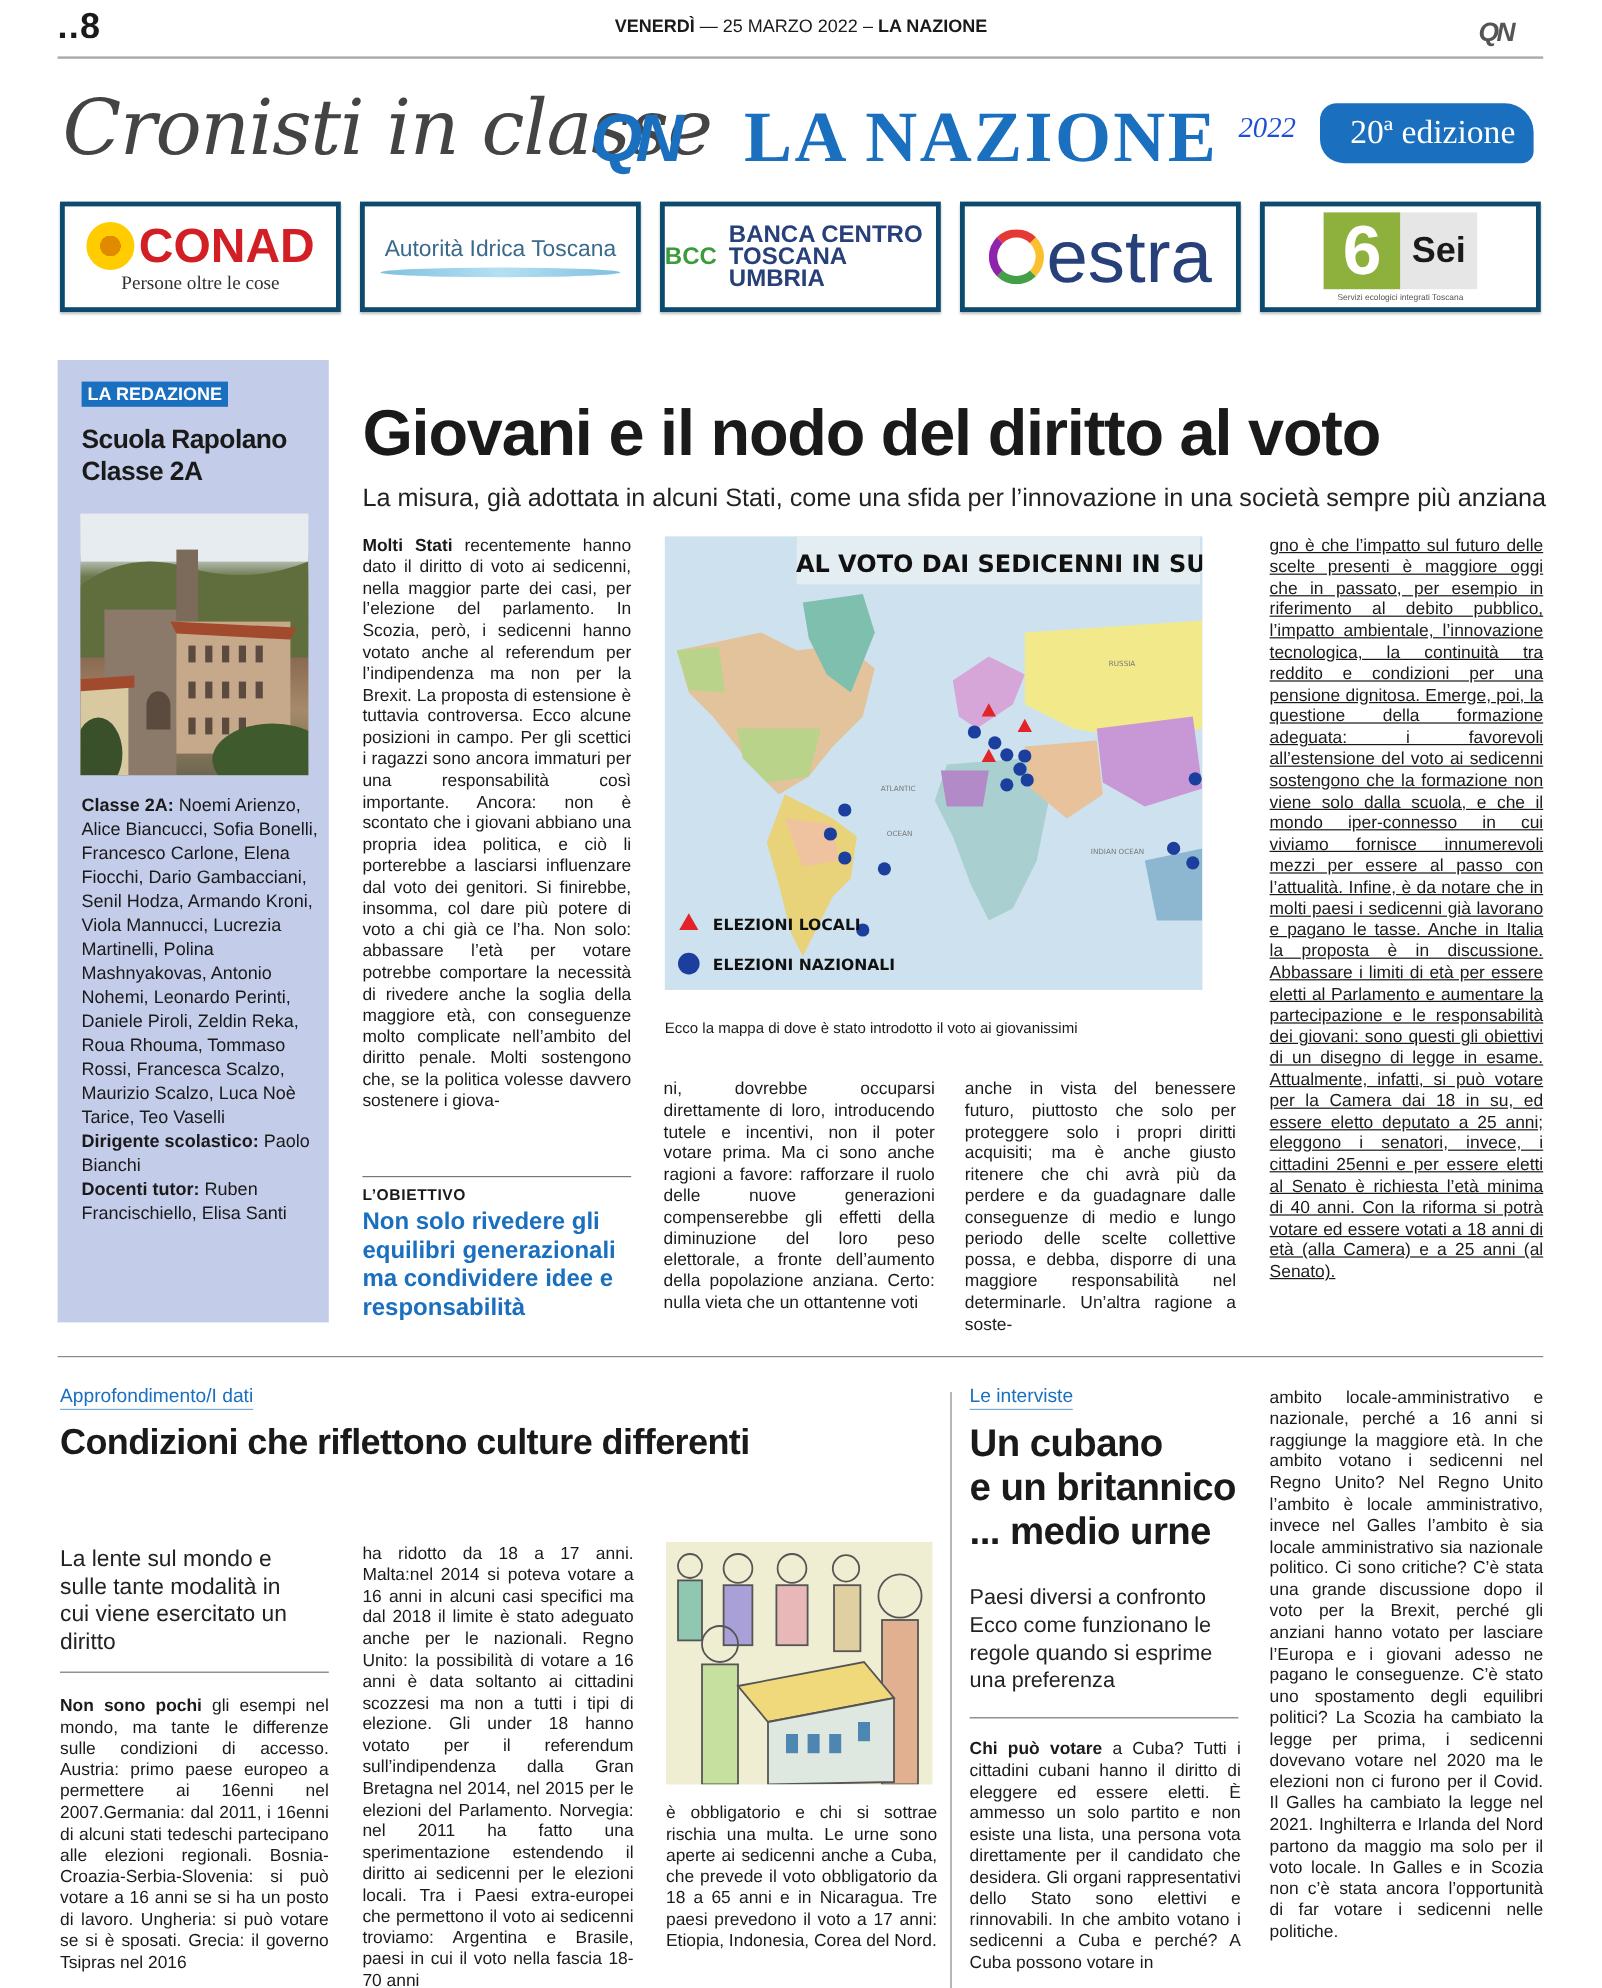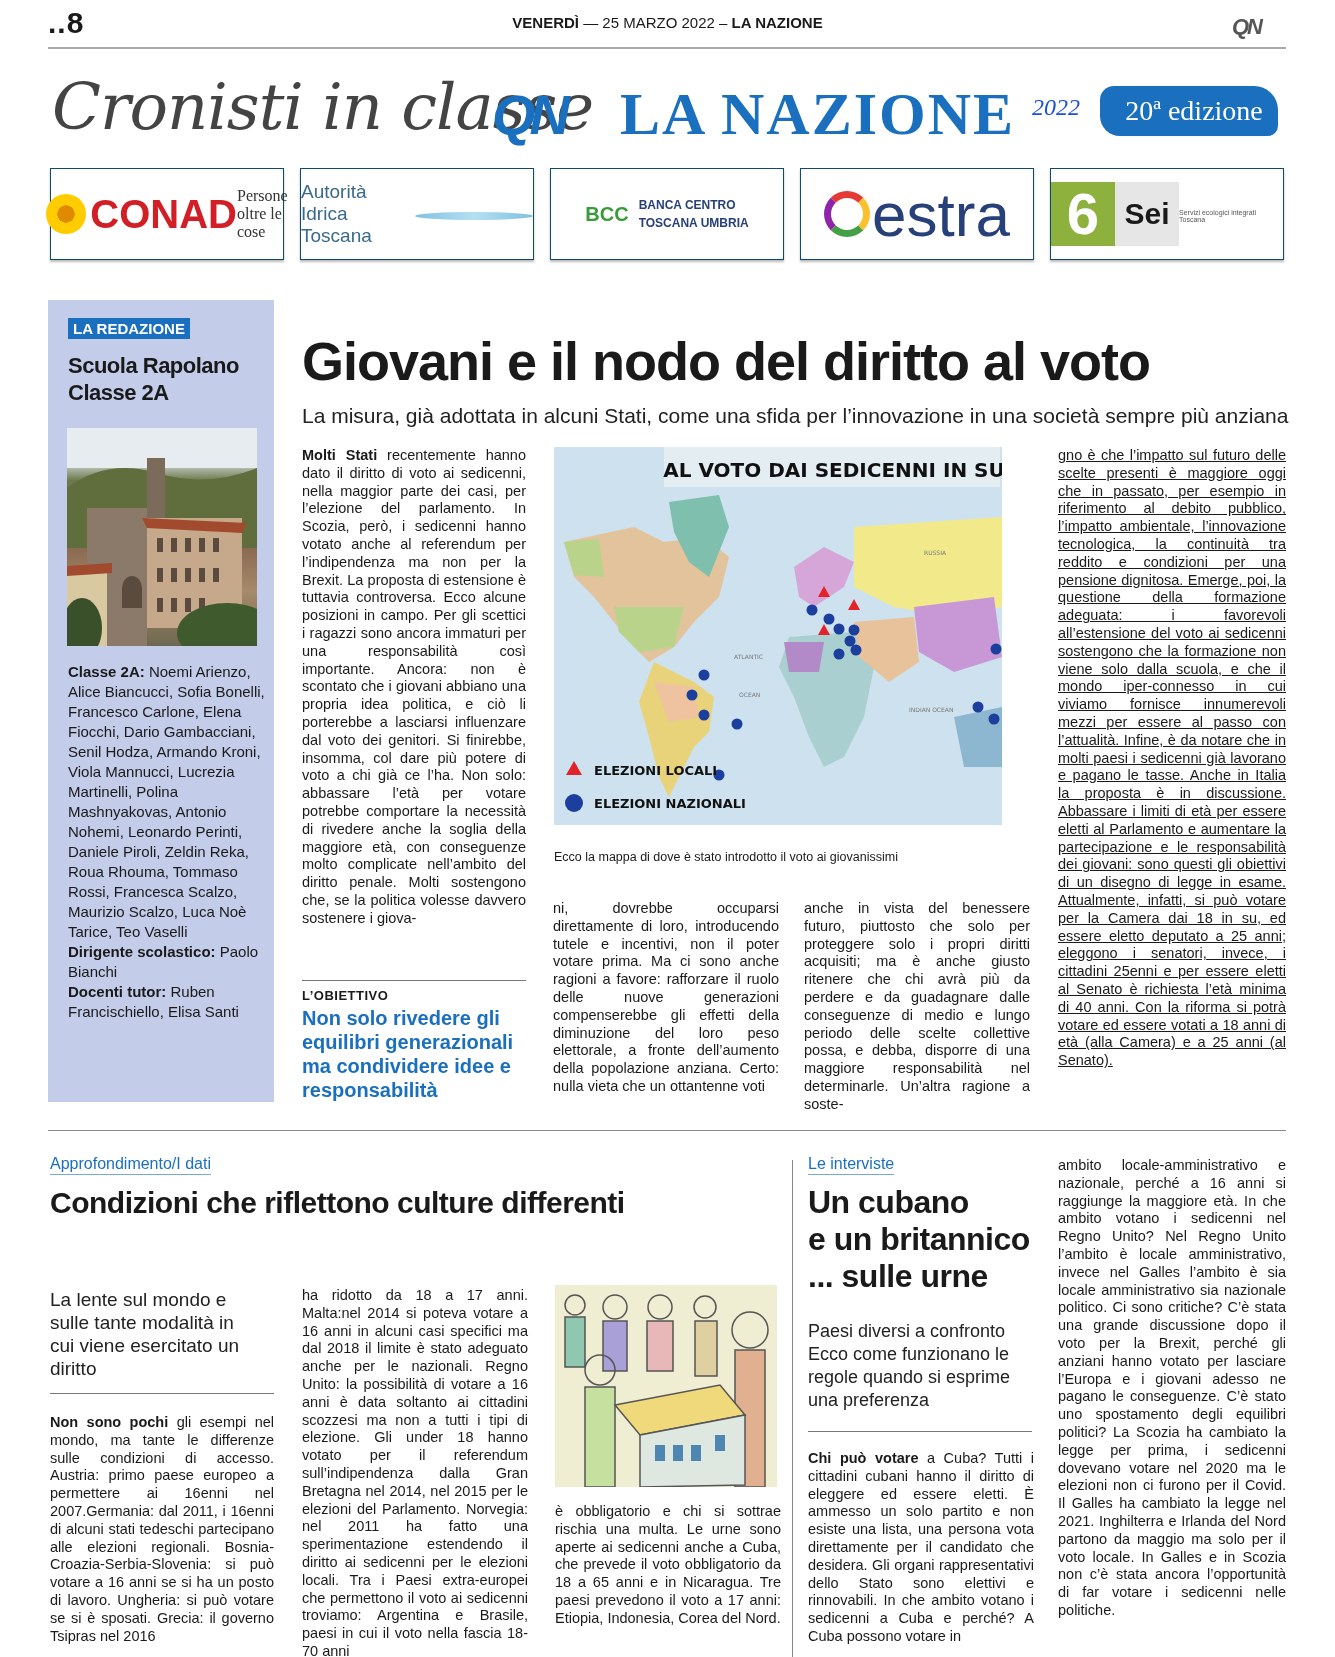--- a/index.html
+++ b/index.html
@@ -15,30 +15,30 @@
   .top-rule { left: 48px; top: 47px; width: 1238px; height: 2px; background: #aaa; }
 
   
   .cronisti { left: 52px; top: 70px; font-family: "DejaVu Serif", serif; font-size: 64px; color: #444; font-style: italic; letter-spacing: -1px; }
   .qn-big { left: 492px; top: 82px; font-size: 56px; font-weight: bold; font-style: italic; color: #1a6fbe; letter-spacing: -6px; }
   .lanazione { left: 620px; top: 80px; font-family: "Liberation Serif", serif; font-size: 60px; font-weight: bold; color: #1a6fbe; letter-spacing: 2px; }
   .year { left: 1032px; top: 94px; font-family: "Liberation Serif", serif; font-size: 24px; color: #1d4ed8; font-style: italic; }
   .edition { left: 1100px; top: 86px; width: 178px; height: 50px; background: #1a6fbe; color: #fff; border-radius: 14px 24px 10px 20px; font-family: "Liberation Serif", serif; font-size: 28px; text-align: center; line-height: 50px; padding-left: 10px; }
 
   
-  .sponsor { top: 168px; width: 234px; height: 92px; border: 1px solid #0c4a6e; box-shadow: 0 2px 2px #bbb; background: #fff; display: flex; align-items: center; justify-content: center; flex-direction: row; }
+  .sponsor { top: 168px; width: 234px; height: 92px; border: 4px solid #0c4a6e; box-shadow: 0 2px 2px #bbb; background: #fff; display: flex; align-items: center; justify-content: center; flex-direction: column; }
   .sp1 { left: 50px; } .sp2 { left: 300px; } .sp3 { left: 550px; } .sp4 { left: 800px; } .sp5 { left: 1050px; }
   .conad-main { font-size: 40px; font-weight: bold; color: #d21f26; display:flex; align-items:center; gap:4px; }
   .conad-flower { width: 40px; height: 40px; border-radius: 50%; background: radial-gradient(circle, #e08a00 0 30%, #ffcc00 31% 100%); display: inline-block; }
   .conad-sub { font-family: "Liberation Serif", serif; font-size: 16px; color: #333; }
   .ait { font-size: 19px; color: #3a6a8c; }
   .ait-wave { width: 200px; height: 8px; margin-top: 4px; border-radius: 50%; background: linear-gradient(90deg, #7fc0e0, #b5e0f2, #7fc0e0); }
   .bcc { display:flex; align-items:center; gap: 10px; }
   .bcc-mark { color: #3a9b3a; font-size: 20px; font-weight: bold; }
-  .bcc-name { color: #27407a; font-size: 12px; font-weight: bold; line-height: 18px; }
+  .bcc-name { color: #27407a; font-size: 20px; font-weight: bold; line-height: 18px; }
   .estra { font-size: 62px; color: #27407a; display:flex; align-items:center; gap: 2px; }
   .estra-ring { width: 46px; height: 46px; border-radius: 50%; border: 7px solid; border-color: #e53935 #fbc02d #43a047 #8e24aa; display:inline-block; }
   .sei-box { display:flex; align-items:center; }
   .sei-six { width: 64px; height: 64px; background: #8db13c; color:#fff; font-size: 58px; font-weight:bold; text-align:center; line-height:64px; }
   .sei-text { width: 64px; height: 64px; background: #e6e6e6; font-size: 30px; font-weight: bold; text-align:center; line-height:64px; }
   .sei-sub { font-size: 7px; color: #555; margin-top: 4px; }
 
   
   .sidebar { left: 48px; top: 300px; width: 226px; height: 802px; background: #c3cce9; }
   .redazione-tag { left: 68px; top: 318px; background: #1a6fbe; color: #fff; font-weight: bold; font-size: 15px; padding: 2px 5px; }
@@ -290,20 +290,20 @@
     </g>
   </svg>
 </div>
 <div class="abs body-col b-col3">è obbligatorio e chi si sottrae rischia una multa. Le urne sono aperte ai sedicenni anche a Cuba, che prevede il voto obbligatorio da 18 a 65 anni e in Nicaragua. Tre paesi prevedono il voto a 17 anni: Etiopia, Indonesia, Corea del Nord.</div>
 
 <div class="abs vrule"></div>
 <a class="abs kicker-link k2">Le interviste</a>
 <div class="abs h3">
   <div>Un cubano</div>
   <div>e un britannico</div>
-  <div>... sulle urne</div>
+  <div>... medio urne</div>
 </div>
 <div class="abs lead2" style="width:215px">Paesi diversi a confronto Ecco come funzionano le regole quando si esprime una preferenza</div>
 <div class="abs lead-rule2"></div>
 <div class="abs body-col b-col4">
   <b>Chi può votare</b><span> a Cuba? Tutti i cittadini cubani hanno il diritto di eleggere ed essere eletti. È ammesso un solo partito e non esiste una lista, una persona vota direttamente per il candidato che desidera. Gli organi rappresentativi dello Stato sono elettivi e rinnovabili. In che ambito votano i sedicenni a Cuba e perché? A Cuba possono votare in</span>
 </div>
 <div class="abs body-col b-col5">ambito locale-amministrativo e nazionale, perché a 16 anni si raggiunge la maggiore età. In che ambito votano i sedicenni nel Regno Unito? Nel Regno Unito l’ambito è locale amministrativo, invece nel Galles l’ambito è sia locale amministrativo sia nazionale politico. Ci sono critiche? C’è stata una grande discussione dopo il voto per la Brexit, perché gli anziani hanno votato per lasciare l’Europa e i giovani adesso ne pagano le conseguenze. C’è stato uno spostamento degli equilibri politici? La Scozia ha cambiato la legge per prima, i sedicenni dovevano votare nel 2020 ma le elezioni non ci furono per il Covid. Il Galles ha cambiato la legge nel 2021. Inghilterra e Irlanda del Nord partono da maggio ma solo per il voto locale. In Galles e in Scozia non c’è stata ancora l’opportunità di far votare i sedicenni nelle politiche.</div>
 
 </body></html>

